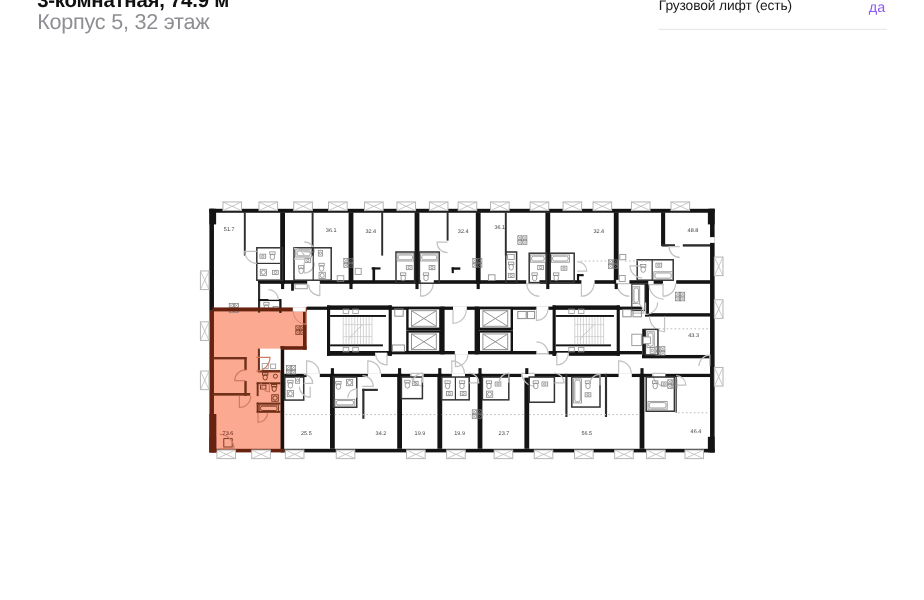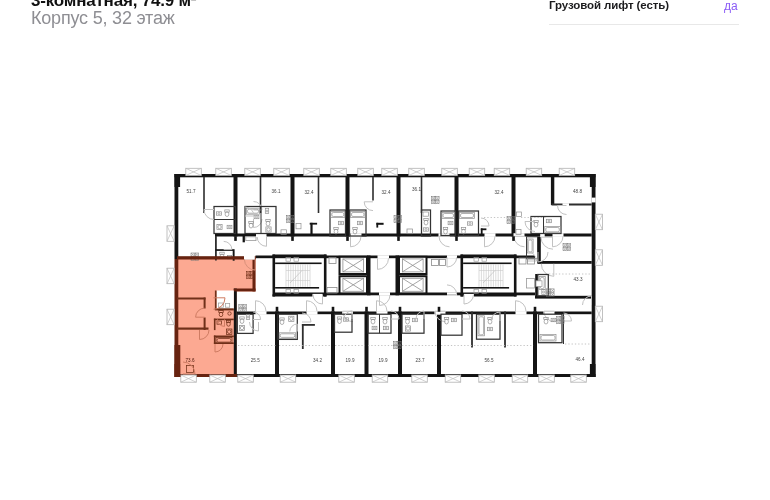--- a/index.html
+++ b/index.html
@@ -3,21 +3,21 @@
 <meta charset="utf-8">
 <style>
   html,body { margin:0; padding:0; background:#ffffff; width:770px; height:500px; overflow:hidden; }
   * { box-sizing:border-box; }
   .abs { position:absolute; font-family:"Liberation Sans", sans-serif; }
 </style>
 </head>
 <body>
 <div class="abs" style="left:31px; top:-9px; font-size:17px; font-weight:700; color:#111; letter-spacing:-0.2px;">3-комнатная, 74.9 м²</div>
 <div class="abs" style="left:31px; top:8px; font-size:18px; color:#8e8e93; letter-spacing:-0.2px;">Корпус 5, 32 этаж</div>
-<div class="abs" style="left:549px; top:-1px; font-size:11.5px; font-weight:700; color:#1c1c1e; letter-spacing:-0.1px;">Грузовой лифт (есть)</div>
+<div class="abs" style="left:549px; top:-1px; font-size:11.5px; font-weight:400; color:#1c1c1e; letter-spacing:-0.1px;">Грузовой лифт (есть)</div>
 <div class="abs" style="left:724px; top:-1px; font-size:12px; color:#8b5cf6;">да</div>
 <div class="abs" style="left:549px; top:24px; width:190px; height:1px; background:#e8e8e8;"></div>
 <svg class="abs" style="left:0; top:0;" width="770" height="500" viewBox="0 0 770 500">
 <path d="M177 257 L255.5 257 L255.5 291.4 L236.8 291.4 L236.8 374.5 L177 374.5 Z" fill="#FCA992"></path>
 <rect x="174.5" y="174.0" width="421.0" height="3.3" fill="#141414"></rect>
 <rect x="236.8" y="374.0" width="358.7" height="3.0" fill="#141414"></rect>
 <rect x="174.5" y="174.0" width="3.8" height="85.0" fill="#141414"></rect>
 <rect x="591.7" y="174.0" width="3.8" height="203.0" fill="#141414"></rect>
 <rect x="174.5" y="174.0" width="5.6" height="13.0" fill="#141414"></rect>
 <rect x="589.9" y="174.0" width="5.6" height="13.0" fill="#141414"></rect>

